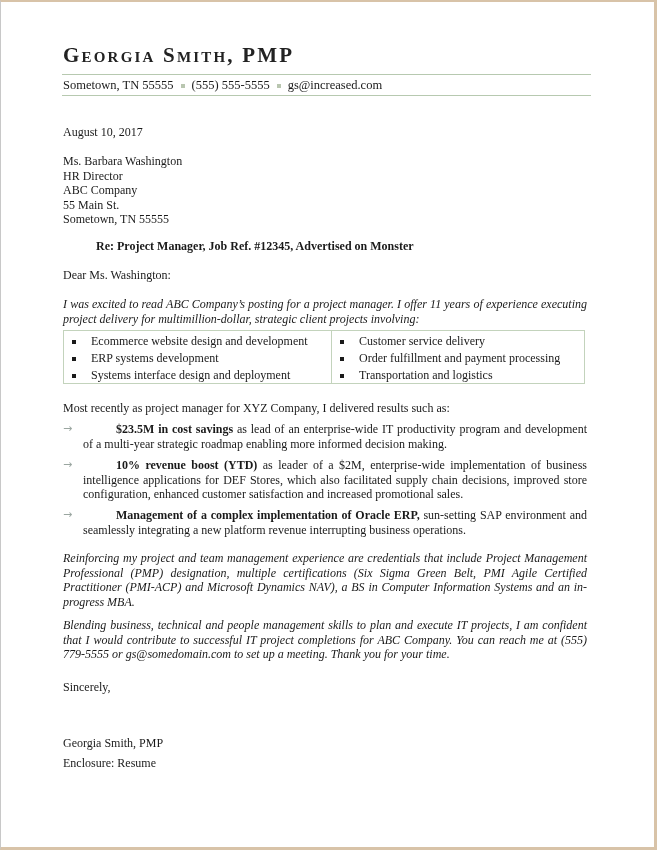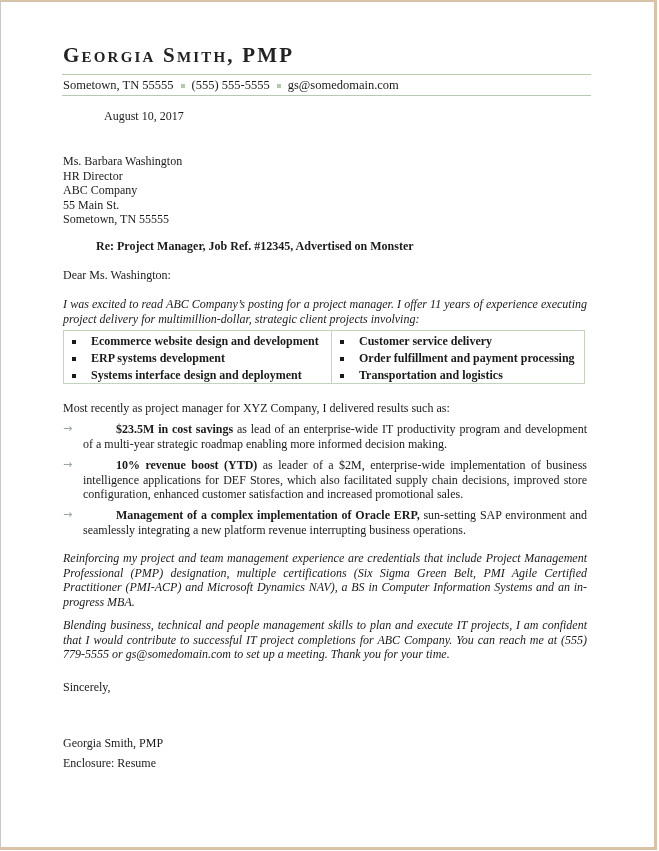--- a/index.html
+++ b/index.html
@@ -79,21 +79,20 @@
 
     .skills-table {
       position: absolute;
       left: 62px;
       top: 328px;
       width: 522px;
       height: 54px;
       border: 1px solid #c3d3bc;
       display: flex;
       box-sizing: border-box;
-      font-weight: bold;
     }
     .skills-col {
       flex: 0 0 auto;
       padding-top: 2px;
       box-sizing: border-box;
     }
     .skills-col.left {
       width: 268px;
       border-right: 1px solid #c3d3bc;
     }
@@ -138,25 +137,25 @@
     }
   </style>
 </head>
 <body>
 
 <div class="page">
 
   <div class="header-name">Georgia Smith, PMP</div>
   <div class="header-line top"></div>
   <div class="contact">
-    <span>Sometown, TN 55555</span><span class="sep"></span><span>(555) 555-5555</span><span class="sep"></span><span>gs@somedomain.com</span>
+    <span>Sometown, TN 55555</span><span class="sep"></span><span>(555) 555-5555</span><span class="sep"></span><span>gs@increased.com</span>
   </div>
   <div class="header-line bottom"></div>
 
-  <div class="block" style="top:107px;margin-left:41px;">August 10, 2017</div>
+  <div class="block" style="top:123px;">August 10, 2017</div>
 
   <div class="block addr" style="top:152px;">
     <div>Ms. Barbara Washington</div>
     <div>HR Director</div>
     <div>ABC Company</div>
     <div>55 Main St.</div>
     <div>Sometown,  TN 55555</div>
   </div>
 
   <div class="block bold" style="top:237px;">Re: Project Manager, Job Ref. #12345, Advertised on Monster</div>

